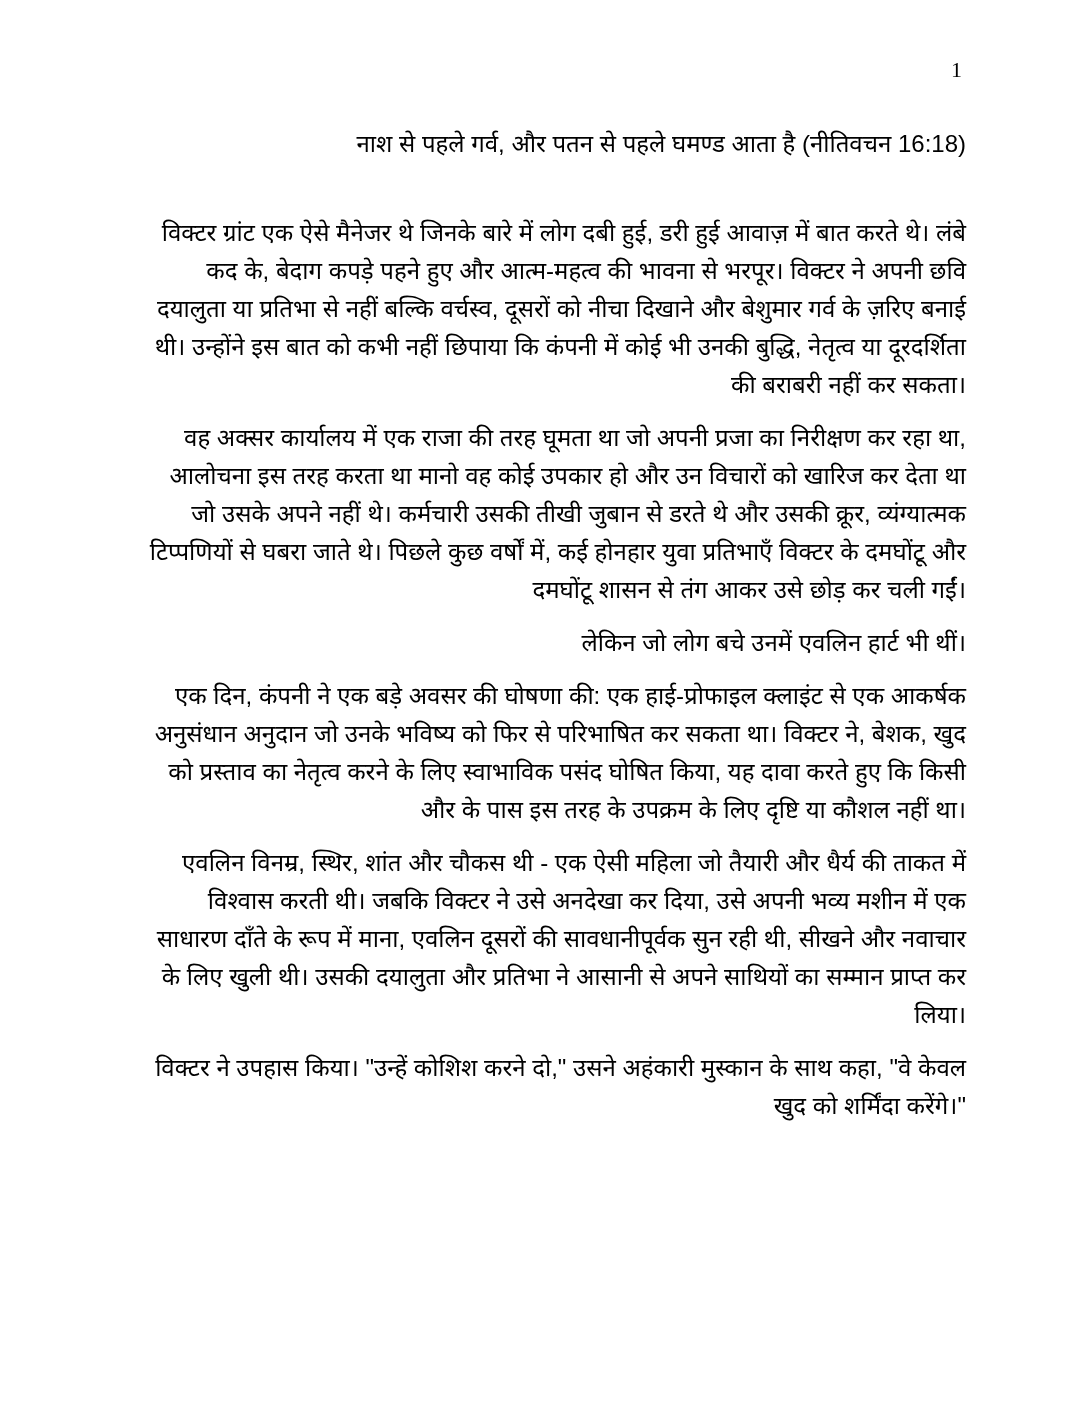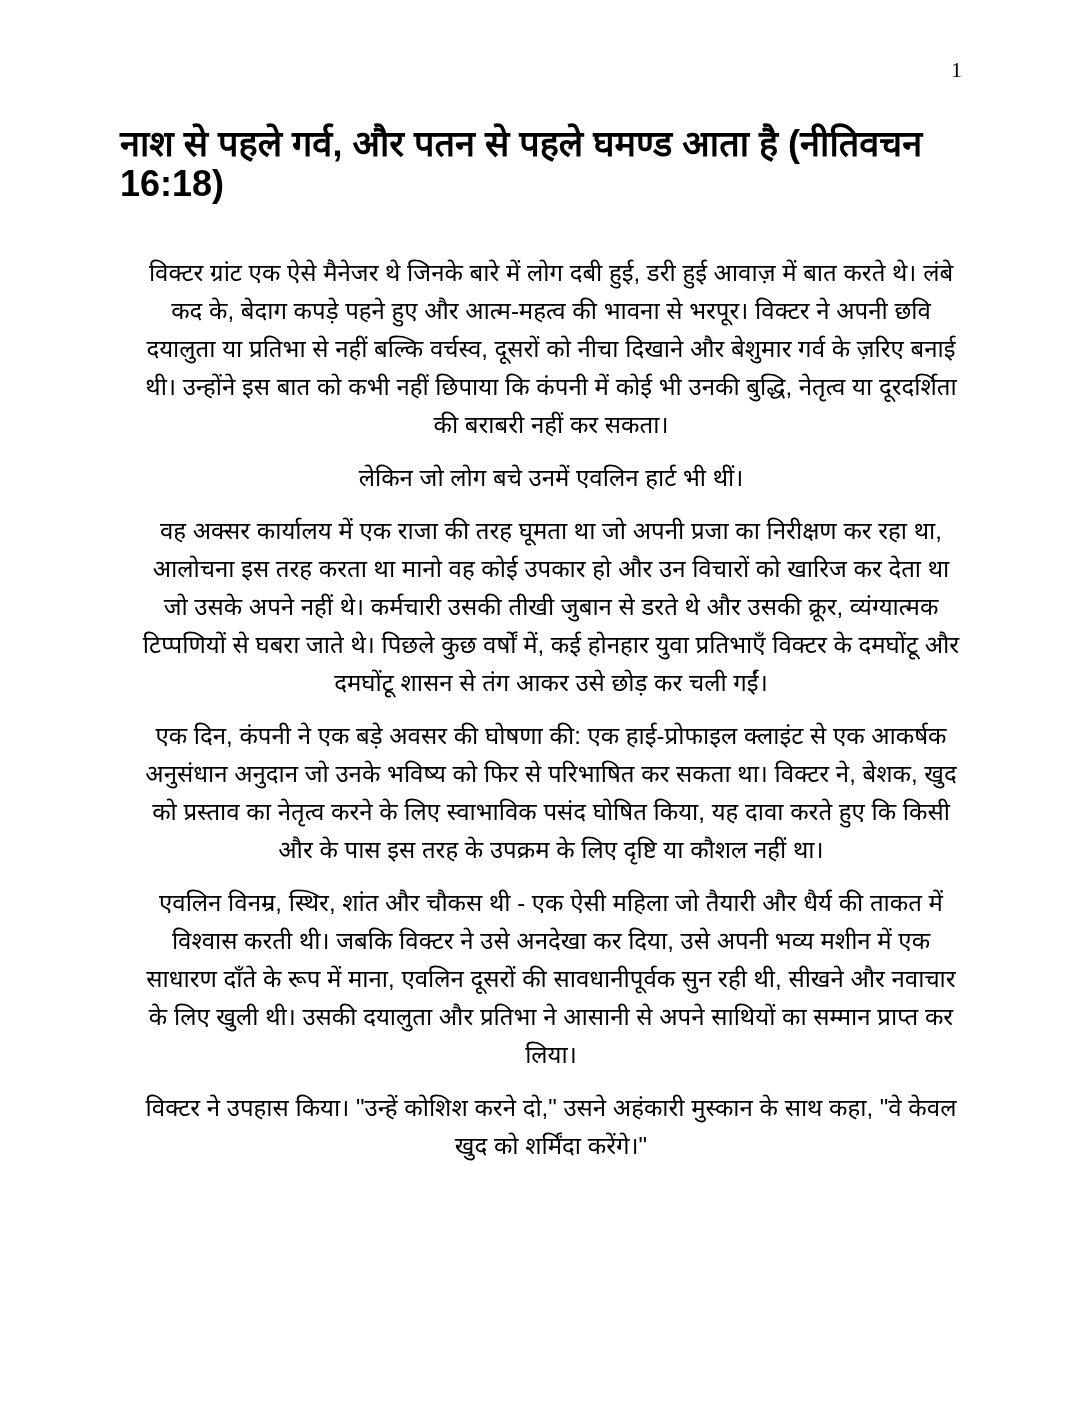--- a/index.html
+++ b/index.html
@@ -27,60 +27,60 @@
     color: #000000;
   }
   .content {
     position: absolute;
     top: 124px;
     left: 120px;
     width: 846px;
   }
   .title {
     margin: 0 0 50px 0;
-    text-align: left;
-    font-size: 36px;
-    font-weight: bold;
+    text-align: right;
+    font-size: 24px;
+    font-weight: normal;
     line-height: 40px;
   }
   .title-line {
     display: block;
   }
   .body .para {
     margin: 0 0 15px 16px;
     font-size: 24px;
     font-weight: normal;
     line-height: 38px;
-    text-align: center;
+    text-align: right;
     white-space: pre-line;
   }
 </style>
 </head>
 <body>
 
 <div class="page">
   <div class="page-number">1</div>
 
   <div class="content">
     <h1 class="title">
       <span class="title-line">नाश से पहले गर्व, और पतन से पहले घमण्ड आता है (नीतिवचन 16:18)</span>
     </h1>
 
     <div class="body">
         <p class="para">विक्टर ग्रांट एक ऐसे मैनेजर थे जिनके बारे में लोग दबी हुई, डरी हुई आवाज़ में बात करते थे। लंबे
 कद के, बेदाग कपड़े पहने हुए और आत्म-महत्व की भावना से भरपूर। विक्टर ने अपनी छवि
 दयालुता या प्रतिभा से नहीं बल्कि वर्चस्व, दूसरों को नीचा दिखाने और बेशुमार गर्व के ज़रिए बनाई
 थी। उन्होंने इस बात को कभी नहीं छिपाया कि कंपनी में कोई भी उनकी बुद्धि, नेतृत्व या दूरदर्शिता
 की बराबरी नहीं कर सकता।</p>
-        <p class="para">लेकिन जो लोग बचे उनमें एवलिन हार्ट भी थीं।</p>
         <p class="para">वह अक्सर कार्यालय में एक राजा की तरह घूमता था जो अपनी प्रजा का निरीक्षण कर रहा था,
 आलोचना इस तरह करता था मानो वह कोई उपकार हो और उन विचारों को खारिज कर देता था
 जो उसके अपने नहीं थे। कर्मचारी उसकी तीखी जुबान से डरते थे और उसकी क्रूर, व्यंग्यात्मक
 टिप्पणियों से घबरा जाते थे। पिछले कुछ वर्षों में, कई होनहार युवा प्रतिभाएँ विक्टर के दमघोंटू और
 दमघोंटू शासन से तंग आकर उसे छोड़ कर चली गईं।</p>
+        <p class="para">लेकिन जो लोग बचे उनमें एवलिन हार्ट भी थीं।</p>
         <p class="para">एक दिन, कंपनी ने एक बड़े अवसर की घोषणा की: एक हाई-प्रोफाइल क्लाइंट से एक आकर्षक
 अनुसंधान अनुदान जो उनके भविष्य को फिर से परिभाषित कर सकता था। विक्टर ने, बेशक, खुद
 को प्रस्ताव का नेतृत्व करने के लिए स्वाभाविक पसंद घोषित किया, यह दावा करते हुए कि किसी
 और के पास इस तरह के उपक्रम के लिए दृष्टि या कौशल नहीं था।</p>
         <p class="para">एवलिन विनम्र, स्थिर, शांत और चौकस थी - एक ऐसी महिला जो तैयारी और धैर्य की ताकत में
 विश्वास करती थी। जबकि विक्टर ने उसे अनदेखा कर दिया, उसे अपनी भव्य मशीन में एक
 साधारण दाँते के रूप में माना, एवलिन दूसरों की सावधानीपूर्वक सुन रही थी, सीखने और नवाचार
 के लिए खुली थी। उसकी दयालुता और प्रतिभा ने आसानी से अपने साथियों का सम्मान प्राप्त कर
 लिया।</p>
         <p class="para">विक्टर ने उपहास किया। "उन्हें कोशिश करने दो," उसने अहंकारी मुस्कान के साथ कहा, "वे केवल

